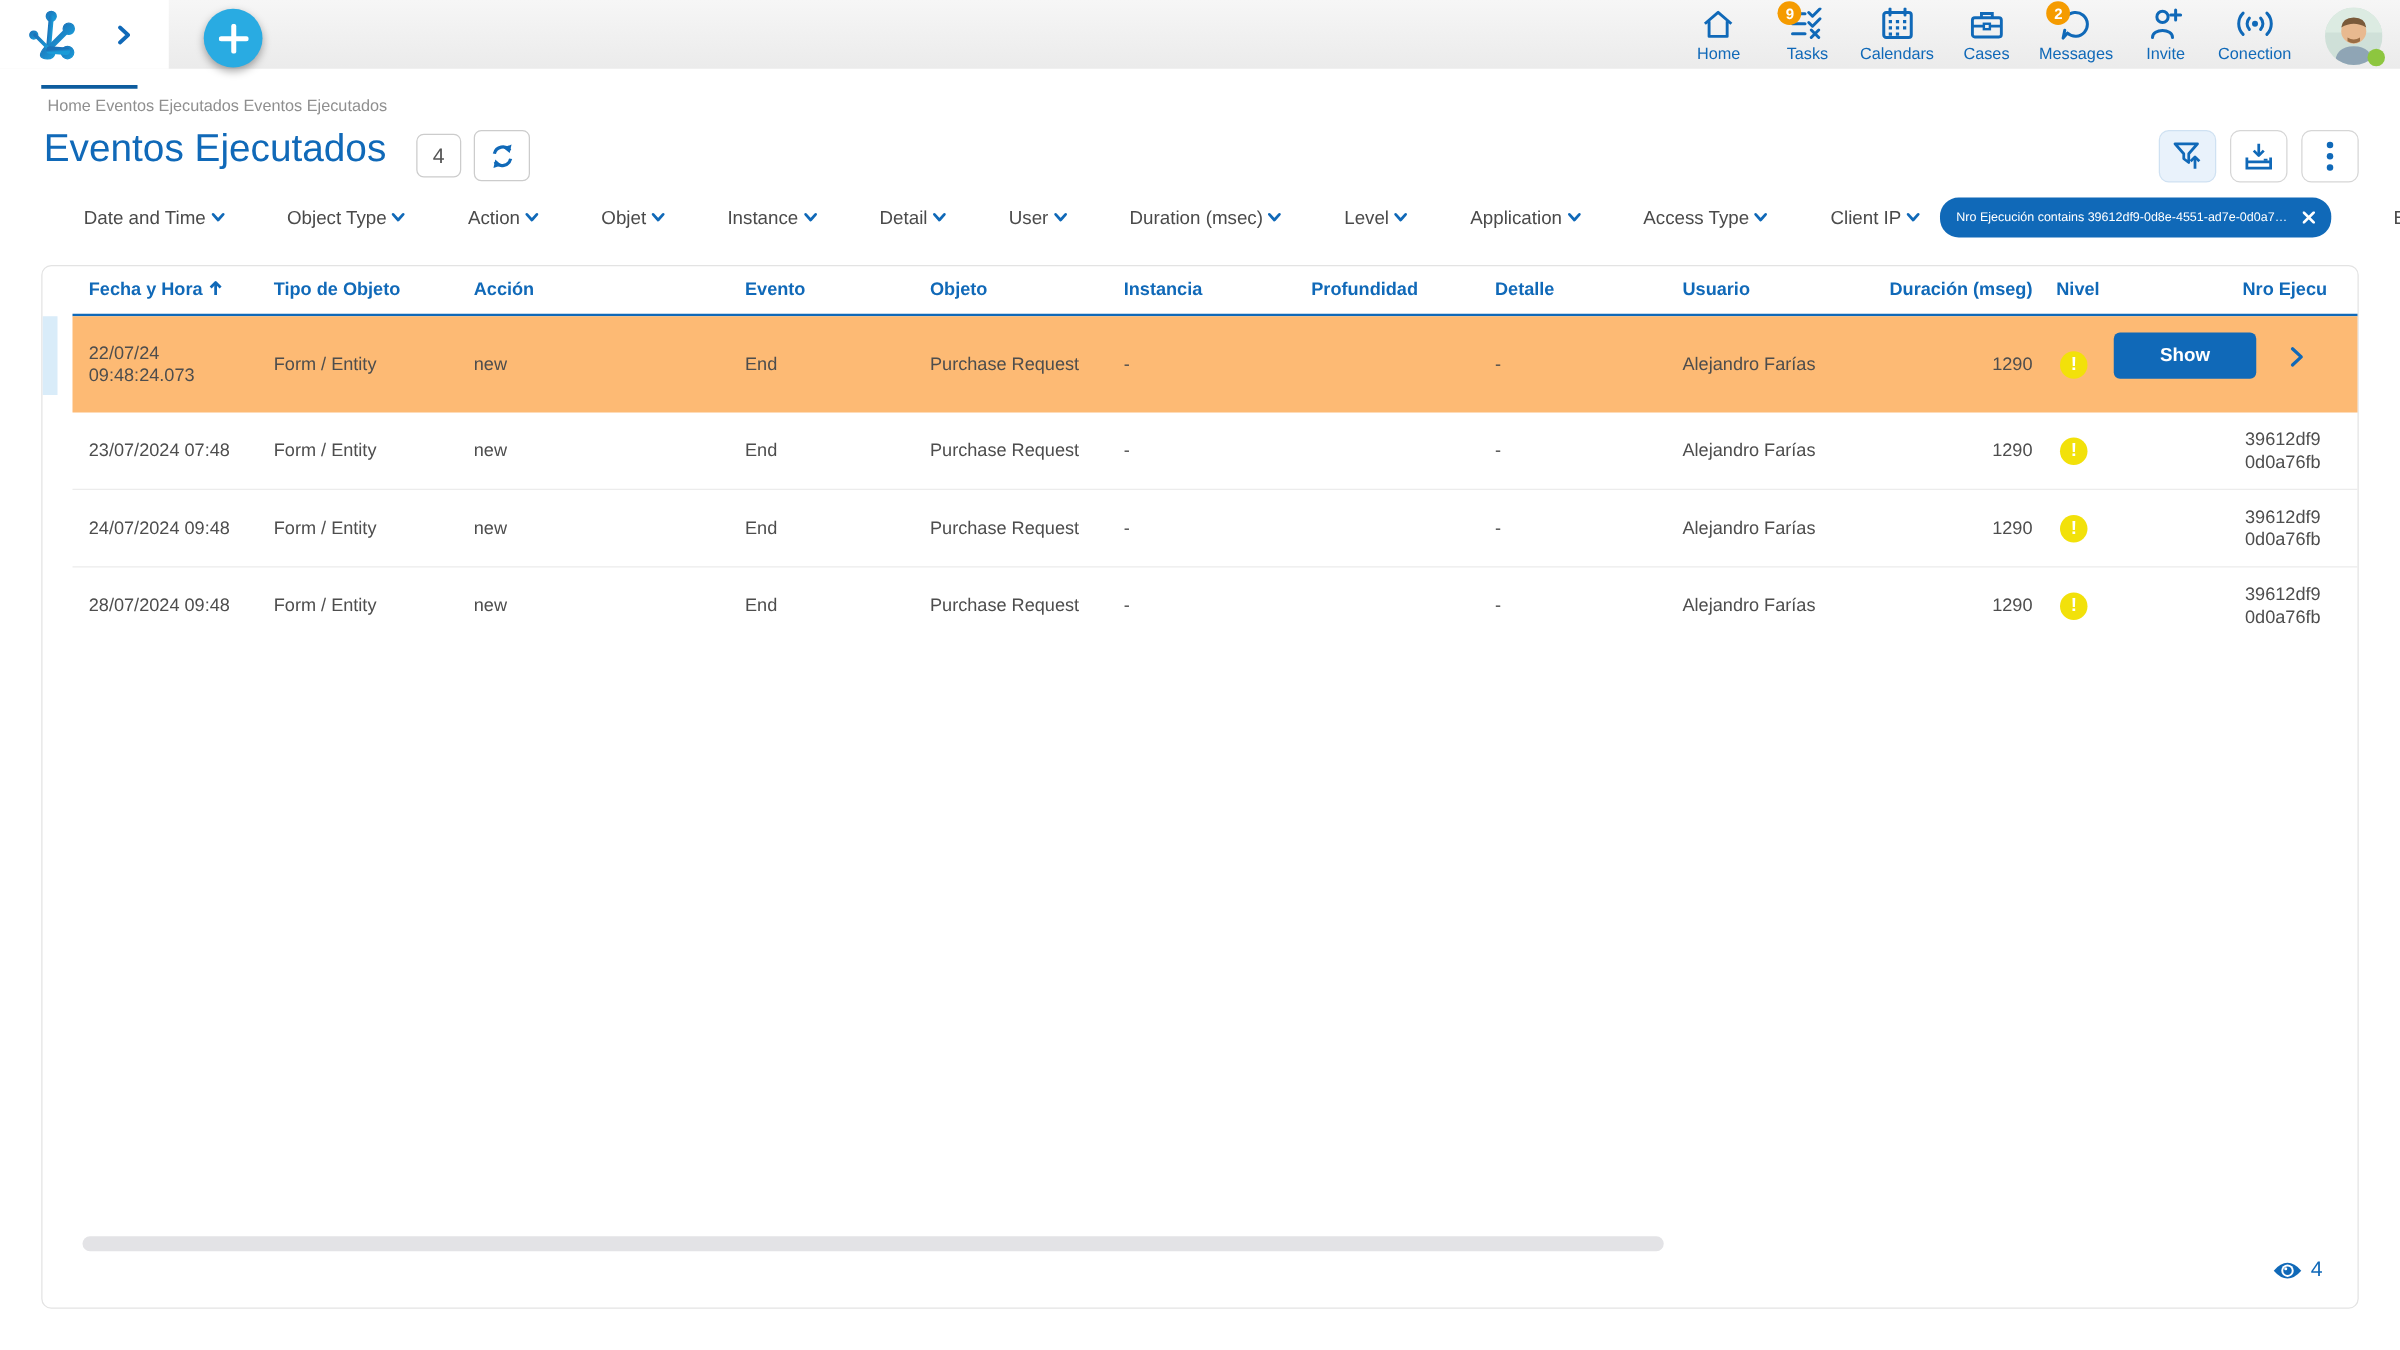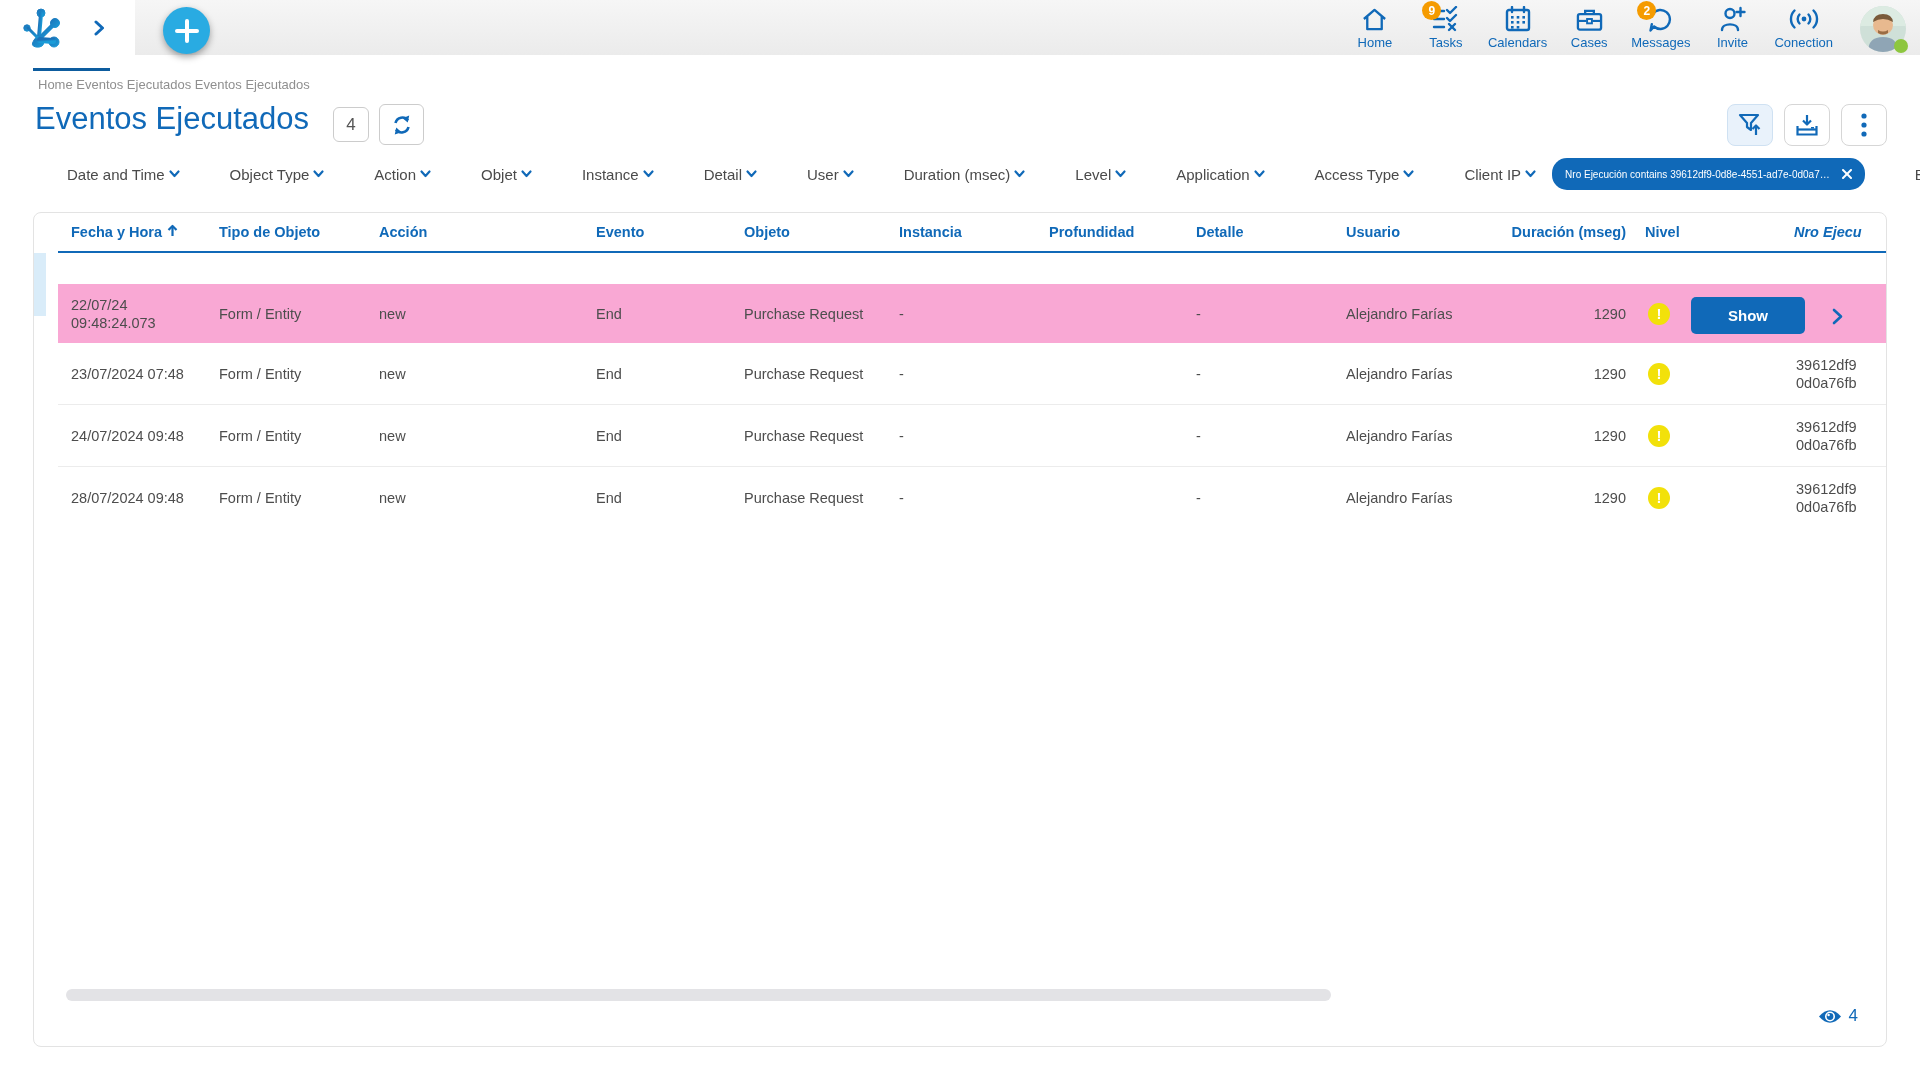--- a/index.html
+++ b/index.html
@@ -60,23 +60,23 @@
     border:1px solid #e3e3e3; border-radius:8px; overflow:hidden; }
   .table-area { position:absolute; left:24px; top:0; width:1830px; }
   .grid { display:grid;
     grid-template-columns:148px 160px 217px 148px 155px 150px 147px 150px 160px 133px 72px 190px;
     align-items:center; }
   .thead { height:40px; border-bottom:2px solid #1069b8; }
   .th { font-size:14.5px; font-weight:bold; color:#1069b8; padding-left:13px; cursor:pointer;
     white-space:nowrap; display:flex; gap:5px; }
   .th.right { justify-content:flex-end; padding-left:0; padding-right:0; }
   .th.nivel { padding-left:19px; }
-  .th.nro { padding-left:96px; overflow:visible;font-style:italic; }
+  .th.nro { padding-left:96px; overflow:visible; }
   .trow { height:62px; position:relative; cursor:pointer; }
-  .trow.selected { background:#f9a8d4; height:59px;margin-top:31px; }
+  .trow.selected { background:#fdba74; height:77px; }
   .trow.sep { border-bottom:1px solid #ececec; }
   .td { font-size:14.5px; color:#4d4d4d; padding-left:13px; line-height:18px; }
   .td.right { text-align:right; padding-left:0; }
   .td.nivel { padding-left:22px; }
   .td.nro { padding-left:98px; white-space:nowrap; }
   .warn-dot { width:22px; height:22px; border-radius:50%; background:#f2e10a; color:#fff;
     font-weight:bold; font-size:15px; display:flex; align-items:center; justify-content:center; }
   .show-btn { position:absolute; left:1633px; top:13px; width:114px; height:37px; background:#1069b8;
     color:#fff; font-size:15px; font-weight:bold; border:none; border-radius:5px; cursor:pointer;
     font-family:"Liberation Sans", sans-serif; }

